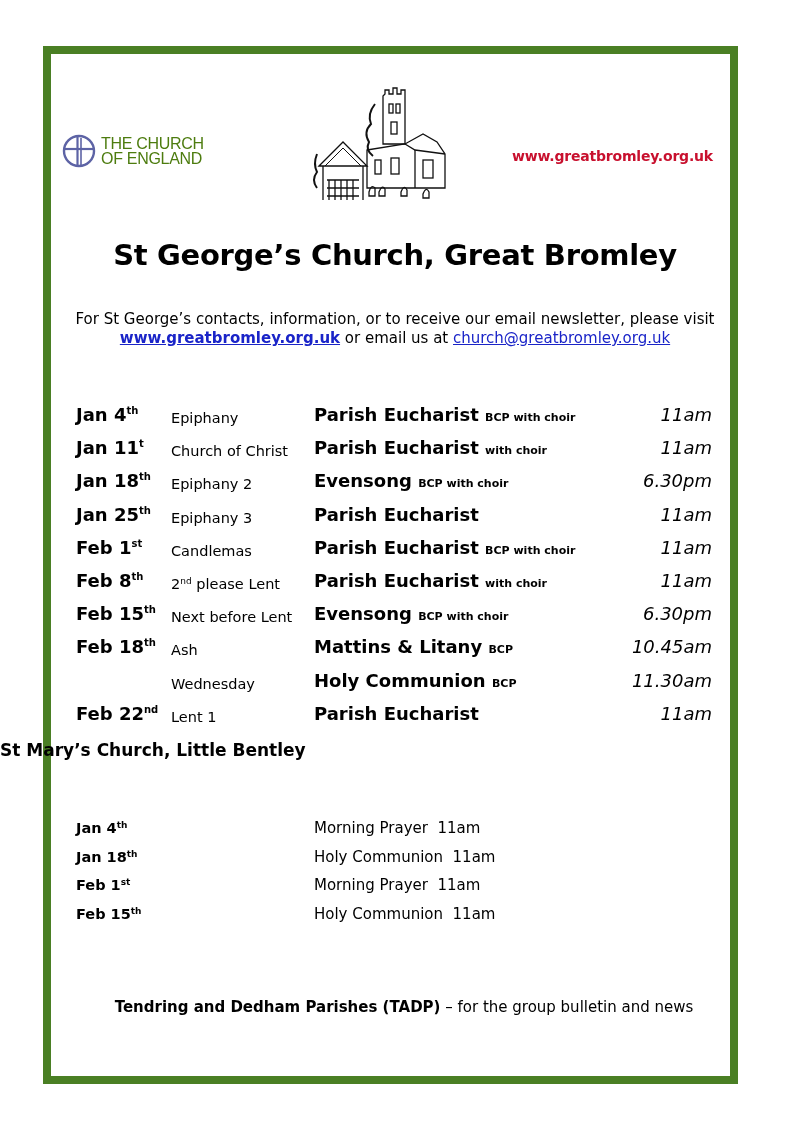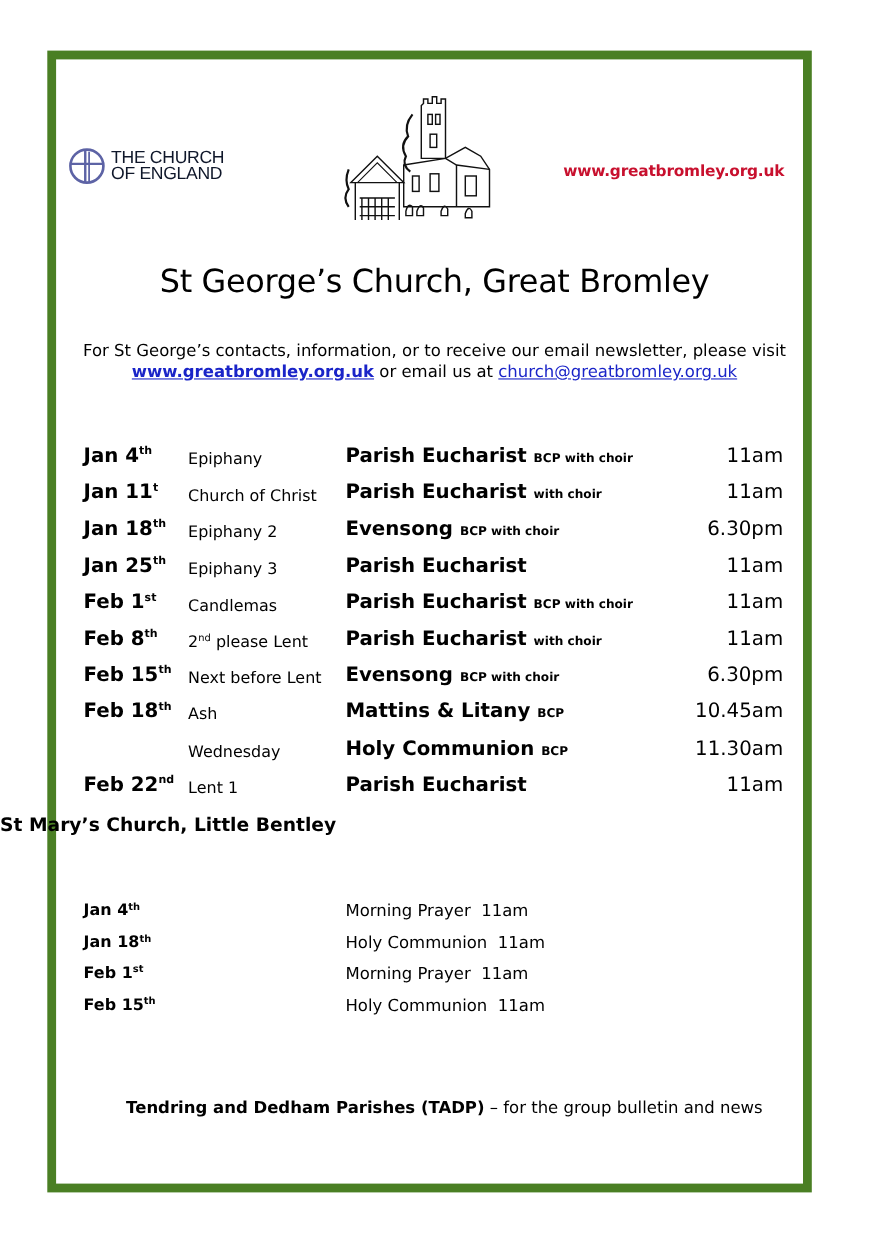--- a/index.html
+++ b/index.html
@@ -4,37 +4,37 @@
 <style>
   * { box-sizing: border-box; margin: 0; padding: 0; }
   html, body { width: 800px; height: 1132px; background: #ffffff; overflow: hidden; }
   body { position: relative; font-family: "DejaVu Sans", sans-serif; color: #000; }
   .frame {
     position: absolute; left: 43px; top: 46px; width: 695px; height: 1038px;
     border: 8px solid #4a7f24;
   }
   .coe-logo { position: absolute; left: 62px; top: 134px; display: flex; align-items: center; }
   .coe-logo svg { width: 34px; height: 34px; }
-  .coe-text { margin-left: 5px; color: #0f172a; font-family: "Liberation Sans", sans-serif; font-size: 16px; line-height: 15px; letter-spacing: -0.3px; }
+  .coe-text { margin-left: 5px; color: #4d7c0f; font-family: "Liberation Sans", sans-serif; font-size: 16px; line-height: 15px; letter-spacing: -0.3px; }
   .church-drawing { position: absolute; left: 305px; top: 84px; width: 145px; height: 122px; }
   .site-url-top { position: absolute; left: 512px; top: 148px; color: #c8102e; font-weight: bold; font-size: 14px; font-family: "DejaVu Sans", sans-serif; letter-spacing: -0.2px; }
-  .title { position: absolute; left: 0; width: 790px; top: 238px; text-align: center; font-size: 29px; font-weight: normal; letter-spacing: -0.3px; }
+  .title { position: absolute; left: 0; width: 790px; top: 238px; text-align: center; font-size: 29px; font-weight: bold; letter-spacing: -0.3px; }
   .intro { position: absolute; left: 70px; width: 650px; top: 310px; text-align: center; font-size: 15px; line-height: 19px; }
   .intro a { color: #1a24c8; text-decoration: underline; }
   .intro a.bold { font-weight: bold; }
   .sched { position: absolute; left: 76px; width: 640px; top: 400px; }
   .row { position: relative; height: 33.2px; }
   .row > span { position: absolute; top: 0; white-space: nowrap; }
   .c-date { left: 0; font-weight: bold; font-size: 18px; line-height: 30px; }
   .c-date sup, .c-occ sup { font-size: 10px; vertical-align: 0; position: relative; top: -7px; }
   .c-occ { left: 95px; font-size: 14.5px; line-height: 32px; top: 2px !important; }
   .c-occ sup { font-size: 9px; top: -5px; }
   .c-svc { left: 238px; font-weight: bold; font-size: 18px; line-height: 30px; }
   .c-svc .note { font-size: 11px; }
-  .c-time { right: 4px; font-size: 18px; line-height: 30px; }
+  .c-time { right: 4px; font-size: 18px; line-height: 30px; font-style: italic; }
   .sub-title { position: absolute; left: 0; width: 790px; top: 740px; text-align: left; font-size: 17px; font-weight: bold; }
   .sub-sched { position: absolute; left: 76px; top: 817px; width: 500px; }
   .srow { position: relative; height: 28.5px; }
   .srow > span { position: absolute; top: 0; white-space: nowrap; }
   .s-date { left: 0; font-weight: bold; font-size: 14.5px; line-height: 22px; }
   .s-date sup { font-size: 9px; position: relative; top: -5px; vertical-align: 0; }
   .s-svc { left: 238px; font-size: 15px; line-height: 22px; }
   .footer { position: absolute; left: 70px; width: 668px; top: 997px; text-align: center; font-size: 15px; line-height: 21px; }
   .footer .b { font-weight: bold; margin-top: 40px; }
   .footer a { color: #1a24c8; text-decoration: underline; }

